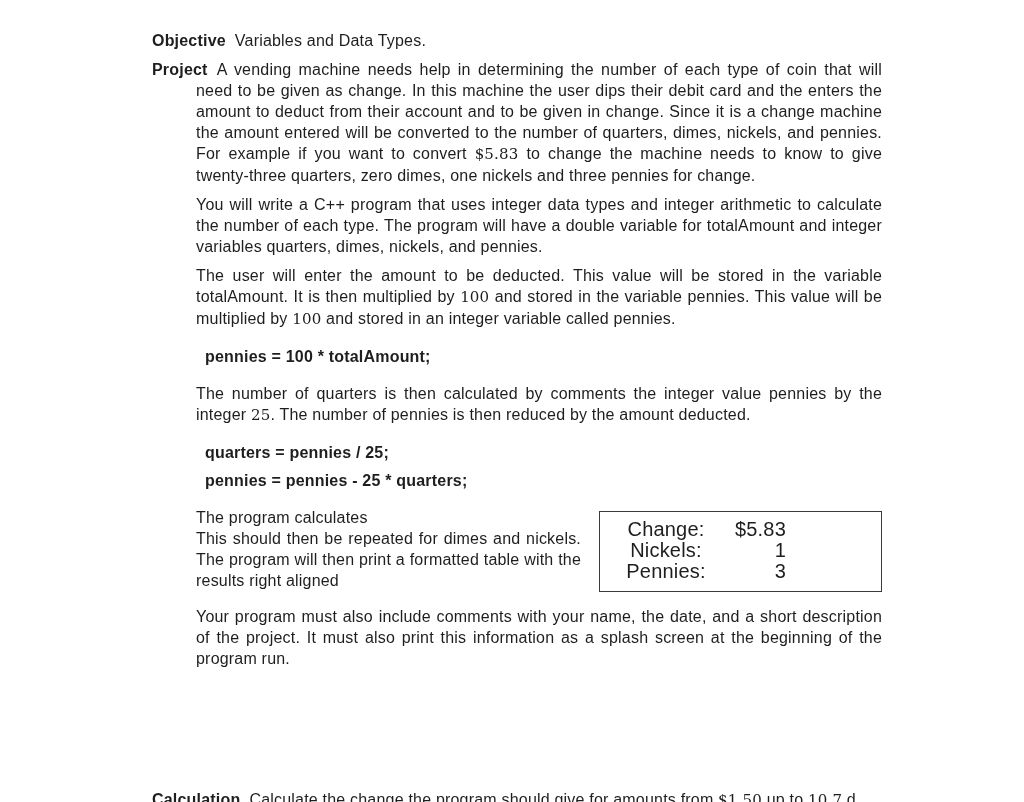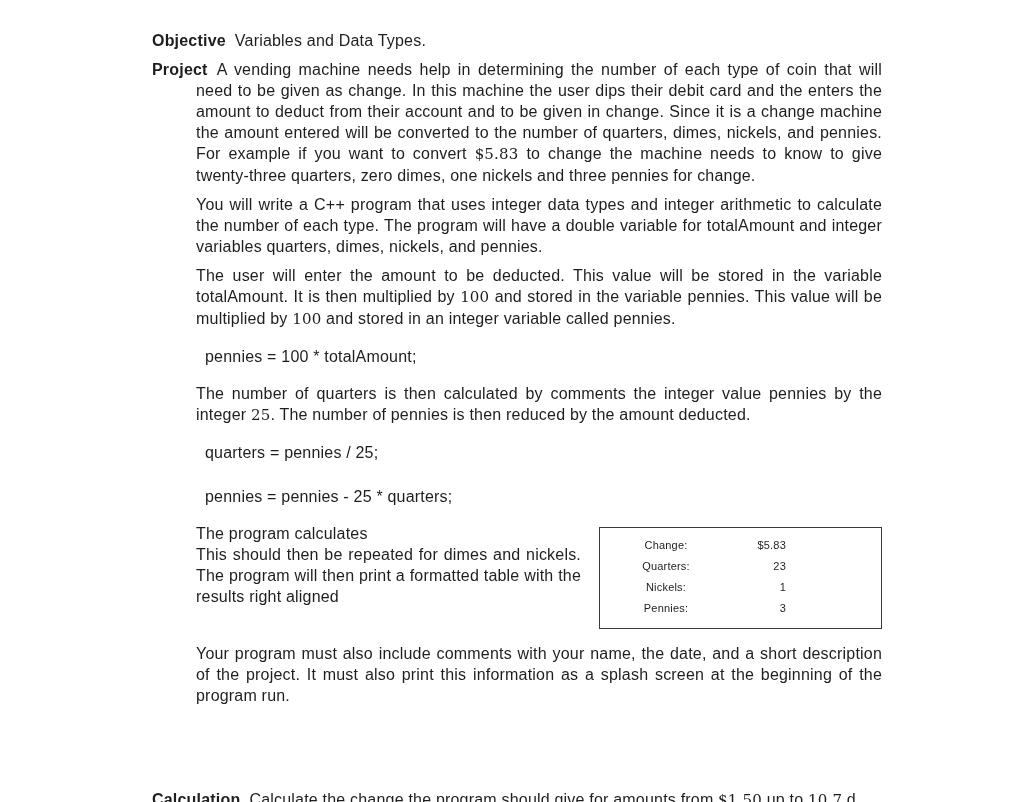--- a/index.html
+++ b/index.html
@@ -20,38 +20,38 @@
     margin-bottom:8px;
   }
   .objective { margin-bottom:14px; text-align:left; }
   .hang { padding-left:44px; text-indent:-44px; }
   .ind  { padding-left:44px; }
   .lbl  { font-weight:bold; margin-right:9px; }
   .b    { font-weight:normal;margin-top:27px; }
   .serif { font-family:"DejaVu Serif", serif; font-size:15px; }
   .code-group { margin:16px 0 16px 0; }
   p.code {
-    font-weight:normal;
+    font-weight:bold;
     font-size:16px;
     line-height:21px;
     padding-left:53px;
     letter-spacing:0.2px;
   }
-  p.code + p.code { margin-top:23px; }
+  p.code + p.code { margin-top:7px; }
   .table-section { padding-left:44px; margin-bottom:8px; }
   .table-section::after { content:""; display:block; clear:both; }
   .results-box {
     float:right;
     width:283px;
     border:1px solid #3a3a3a;
     padding:7px 0 9px 16px;
     margin:4px 0 6px 18px;
     background:#ffffff;
   }
-  .trow { display:grid; grid-template-columns:100px 70px; font-size:11px; line-height:21px; letter-spacing:0.2px; }
+  .trow { display:grid; grid-template-columns:100px 70px; font-size:20px; line-height:21px; letter-spacing:0.2px; }
   .trow .tl { text-align:center; }
   .trow .tv { text-align:right; }
   .table-section p.body { margin-bottom:0; }
   .comments-para { margin-top:7px; }
   .cutoff-line {
     position:absolute;
     left:152px;
     top:789px;
     width:730px;
     font-size:16px;
@@ -89,24 +89,20 @@
     <p class="code">pennies = pennies - 25 * quarters;</p>
   </div>
 
   <div class="table-section">
     <div class="results-box">
       <div class="trow">
         <span class="tl">Change:</span>
         <span class="tv">$5.83</span>
       </div>
       <div class="trow">
-        <span class="tl">Quarters:</span>
-        <span class="tv">23</span>
-      </div>
-      <div class="trow">
         <span class="tl">Nickels:</span>
         <span class="tv">1</span>
       </div>
       <div class="trow">
         <span class="tl">Pennies:</span>
         <span class="tv">3</span>
       </div>
     </div>
     <p class="body"><span>The program calculates</span></p>
     <p class="body"><span>This should then be repeated for </span><span class="b">dimes</span><span> and </span><span class="b">nickels</span><span>. The program will then print a formatted table with the results right aligned</span></p>

